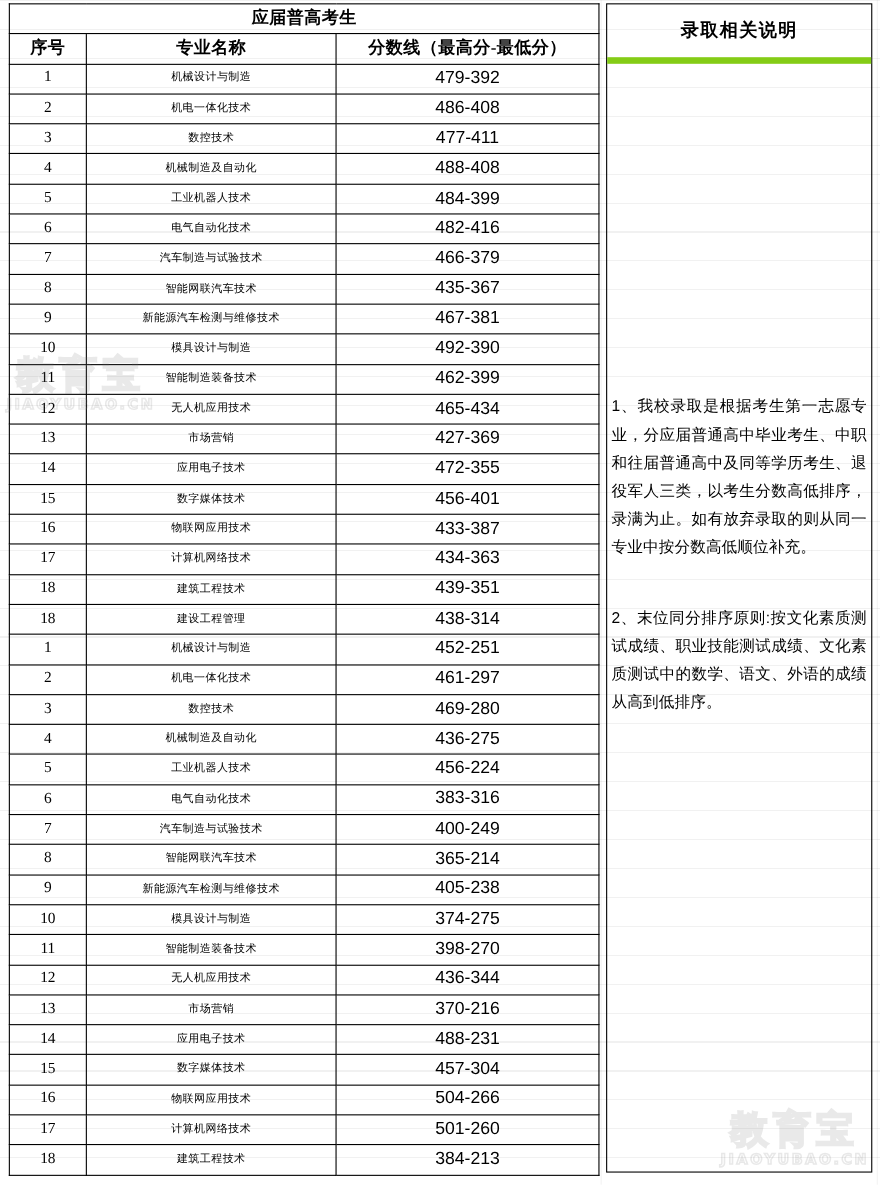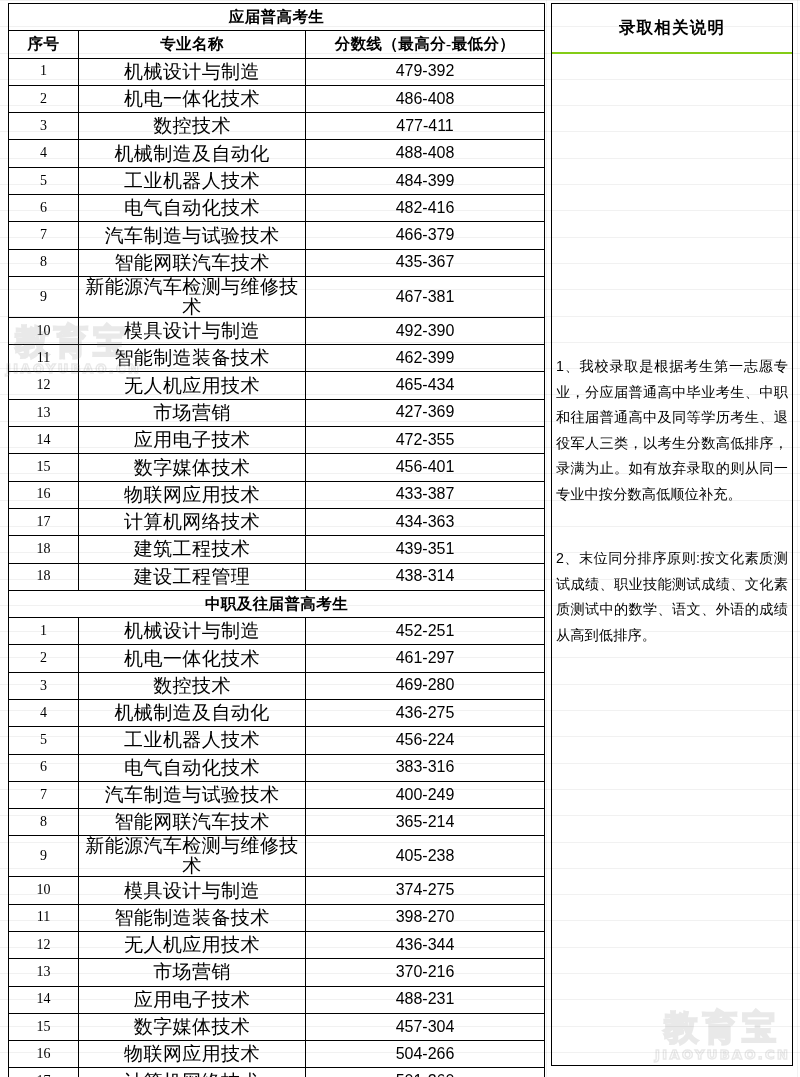--- a/index.html
+++ b/index.html
@@ -28,35 +28,35 @@
     text-align:center;
     vertical-align:middle;
     height:26.3px;
     padding:0 2px;
     font-size:15.5px;
     line-height:1.05;
     letter-spacing:0.4px;
   }
   #left-table td.num{font-family:"Liberation Serif","DejaVu Serif",serif;font-size:14px;letter-spacing:0;}
   #left-table td.score{font-family:"Liberation Sans","DejaVu Sans",sans-serif;font-size:16px;letter-spacing:0;}
-  #left-table td.name{font-size:19px;}
+  #left-table td.name{font-size:10px;}
   .band-title{
     font-weight:bold;font-size:16.5px;letter-spacing:1.2px;
   }
   .col-head{
     font-weight:bold;font-size:16px;letter-spacing:0.8px;
   }
 
   
   #right-panel{
     position:absolute;left:551px;top:3px;width:242px;height:1063px;
     border:1px solid #000;box-sizing:border-box;
   }
   #right-head{
-    height:48px;border-bottom:2px solid #84cc16;
+    height:48px;border-bottom:6px solid #84cc16;
     display:flex;align-items:center;justify-content:center;
     font-weight:bold;font-size:16.5px;letter-spacing:1.2px;
   }
   #right-body{position:relative;height:1013px;}
   .note{
     position:absolute;left:4px;width:232px;
     font-family:"Liberation Sans","DejaVu Sans",sans-serif;
     font-size:14.2px;line-height:25.6px;
     text-align:justify;text-justify:inter-character;
     letter-spacing:0.1px;
@@ -196,23 +196,20 @@
           <td class="num">18</td>
           <td class="name">建筑工程技术</td>
           <td class="score">439-351</td>
         </tr>
         <tr>
           <td class="num">18</td>
           <td class="name">建设工程管理</td>
           <td class="score">438-314</td>
         </tr>
         <tr>
-          <td colspan="3" class="band-title">中职及往届普高考生</td>
-        </tr>
-        <tr>
           <td class="num">1</td>
           <td class="name">机械设计与制造</td>
           <td class="score">452-251</td>
         </tr>
         <tr>
           <td class="num">2</td>
           <td class="name">机电一体化技术</td>
           <td class="score">461-297</td>
         </tr>
         <tr>

